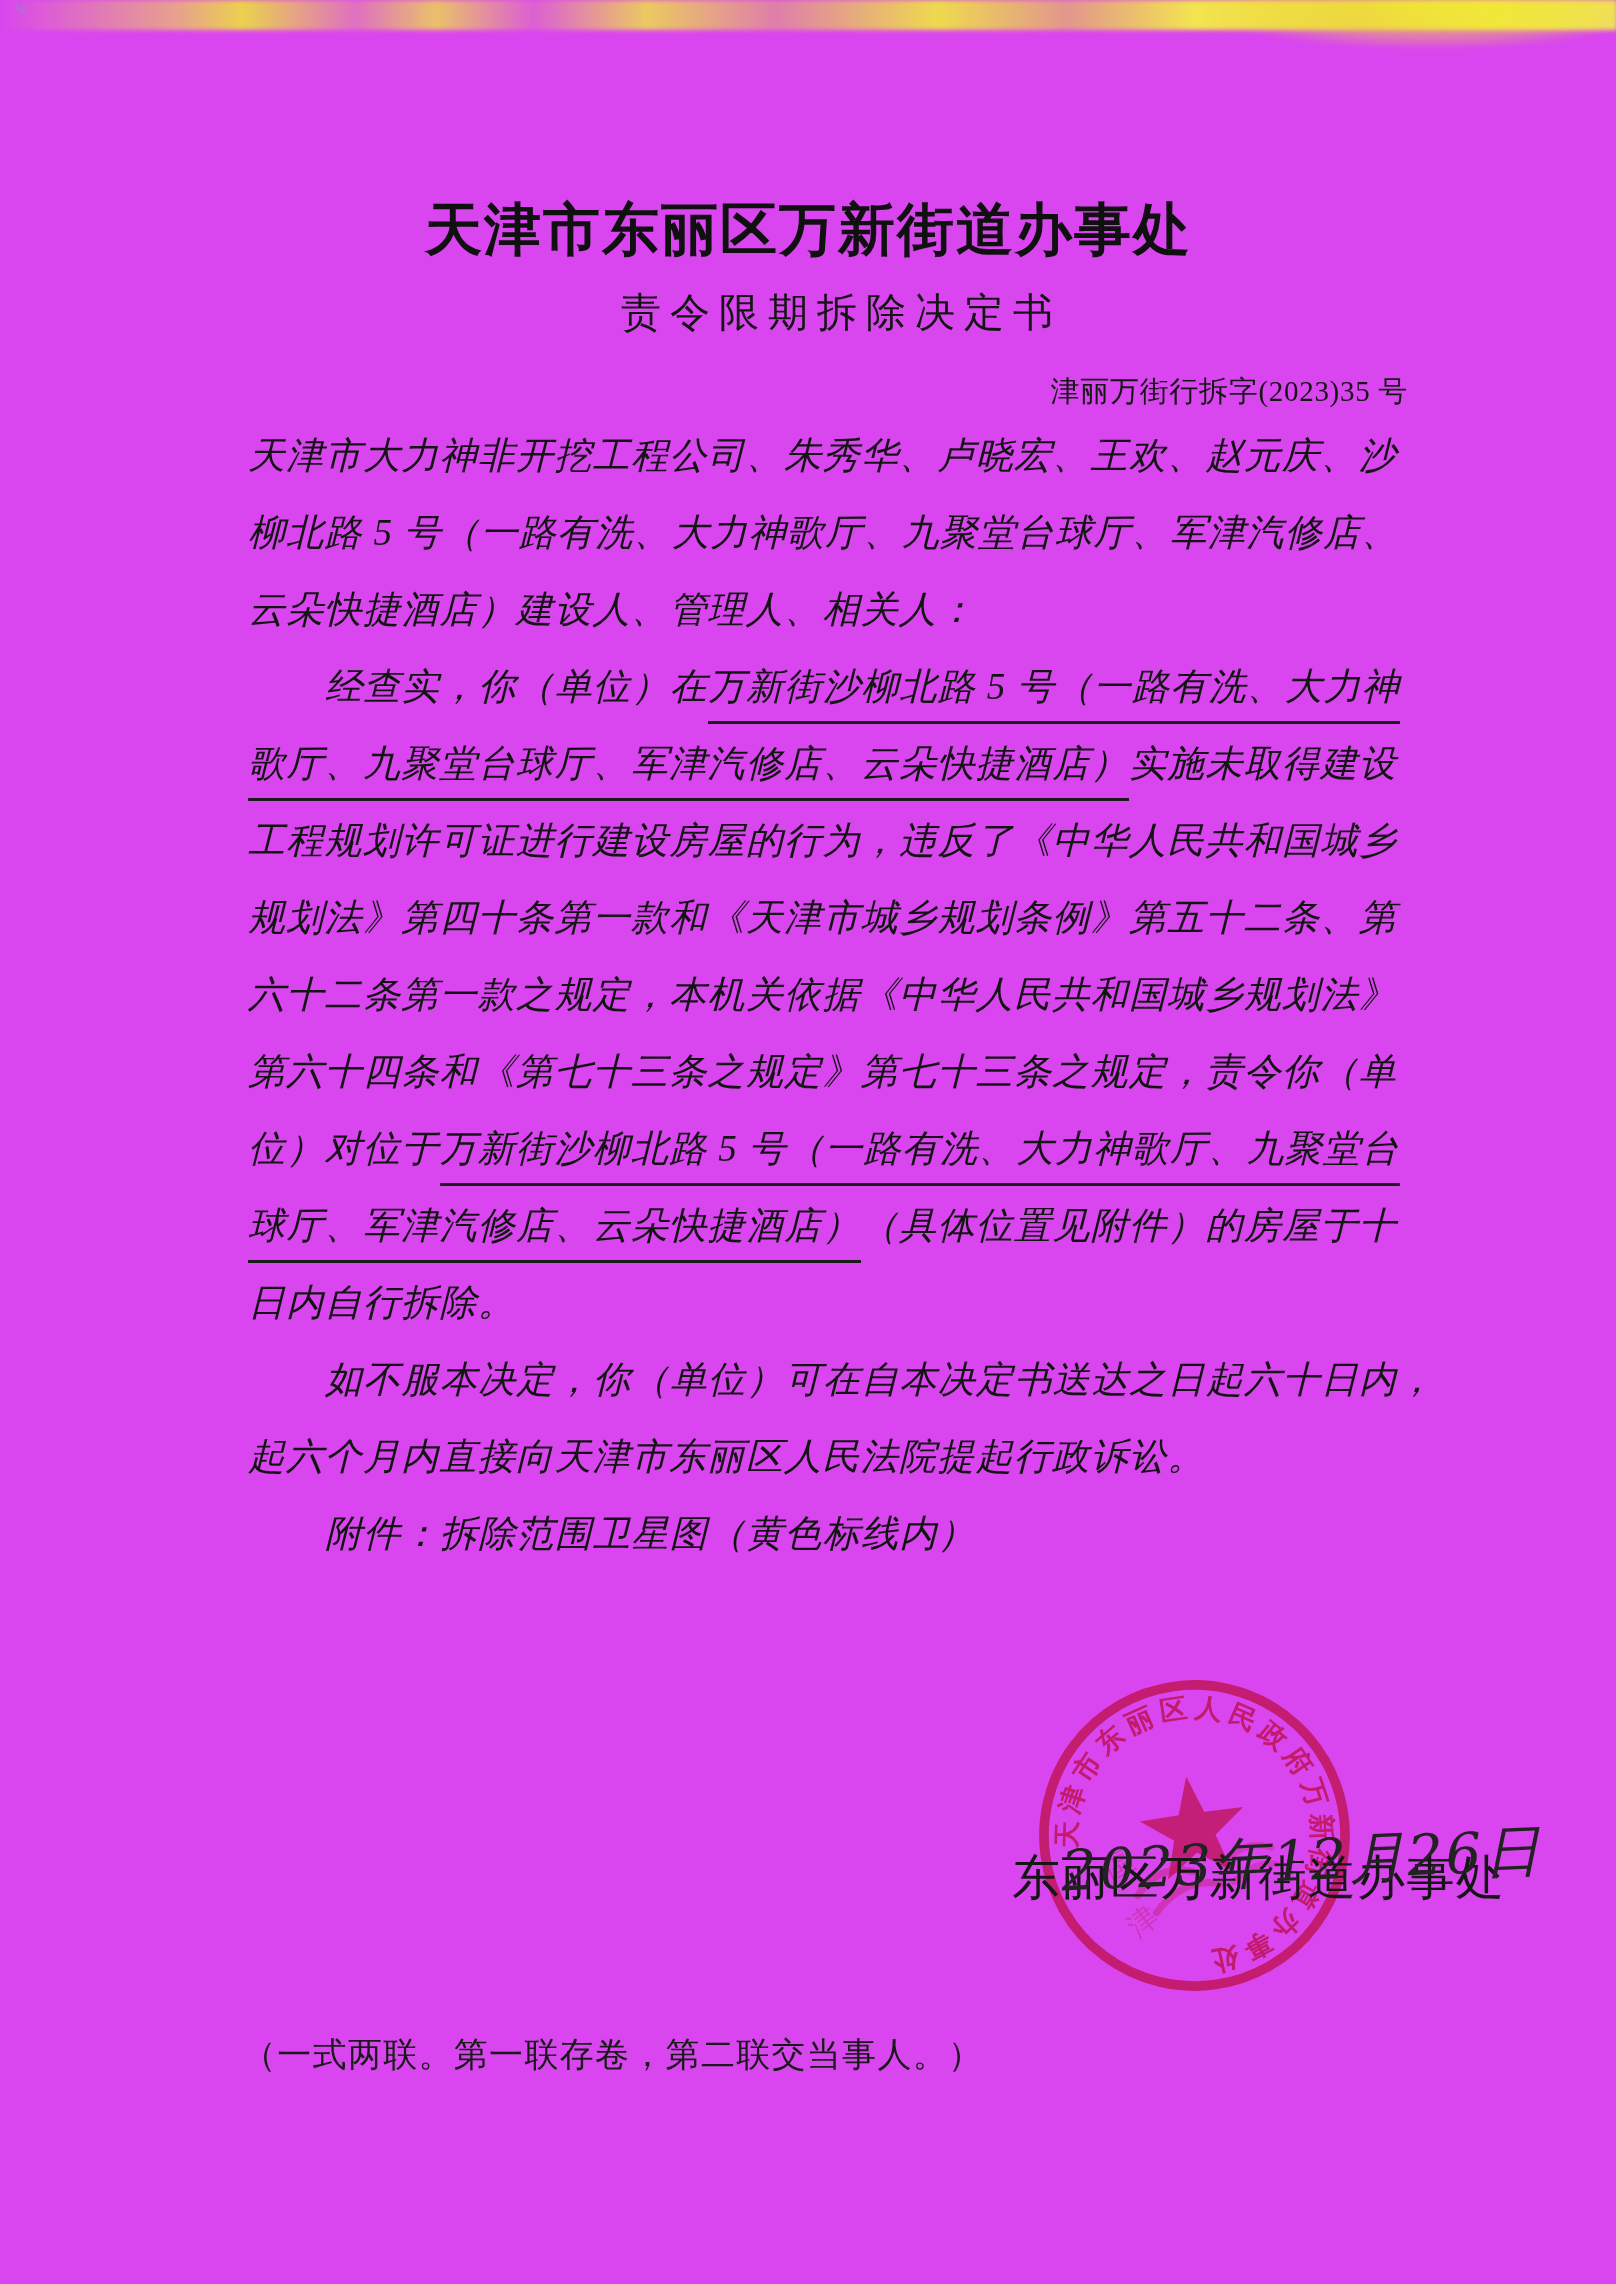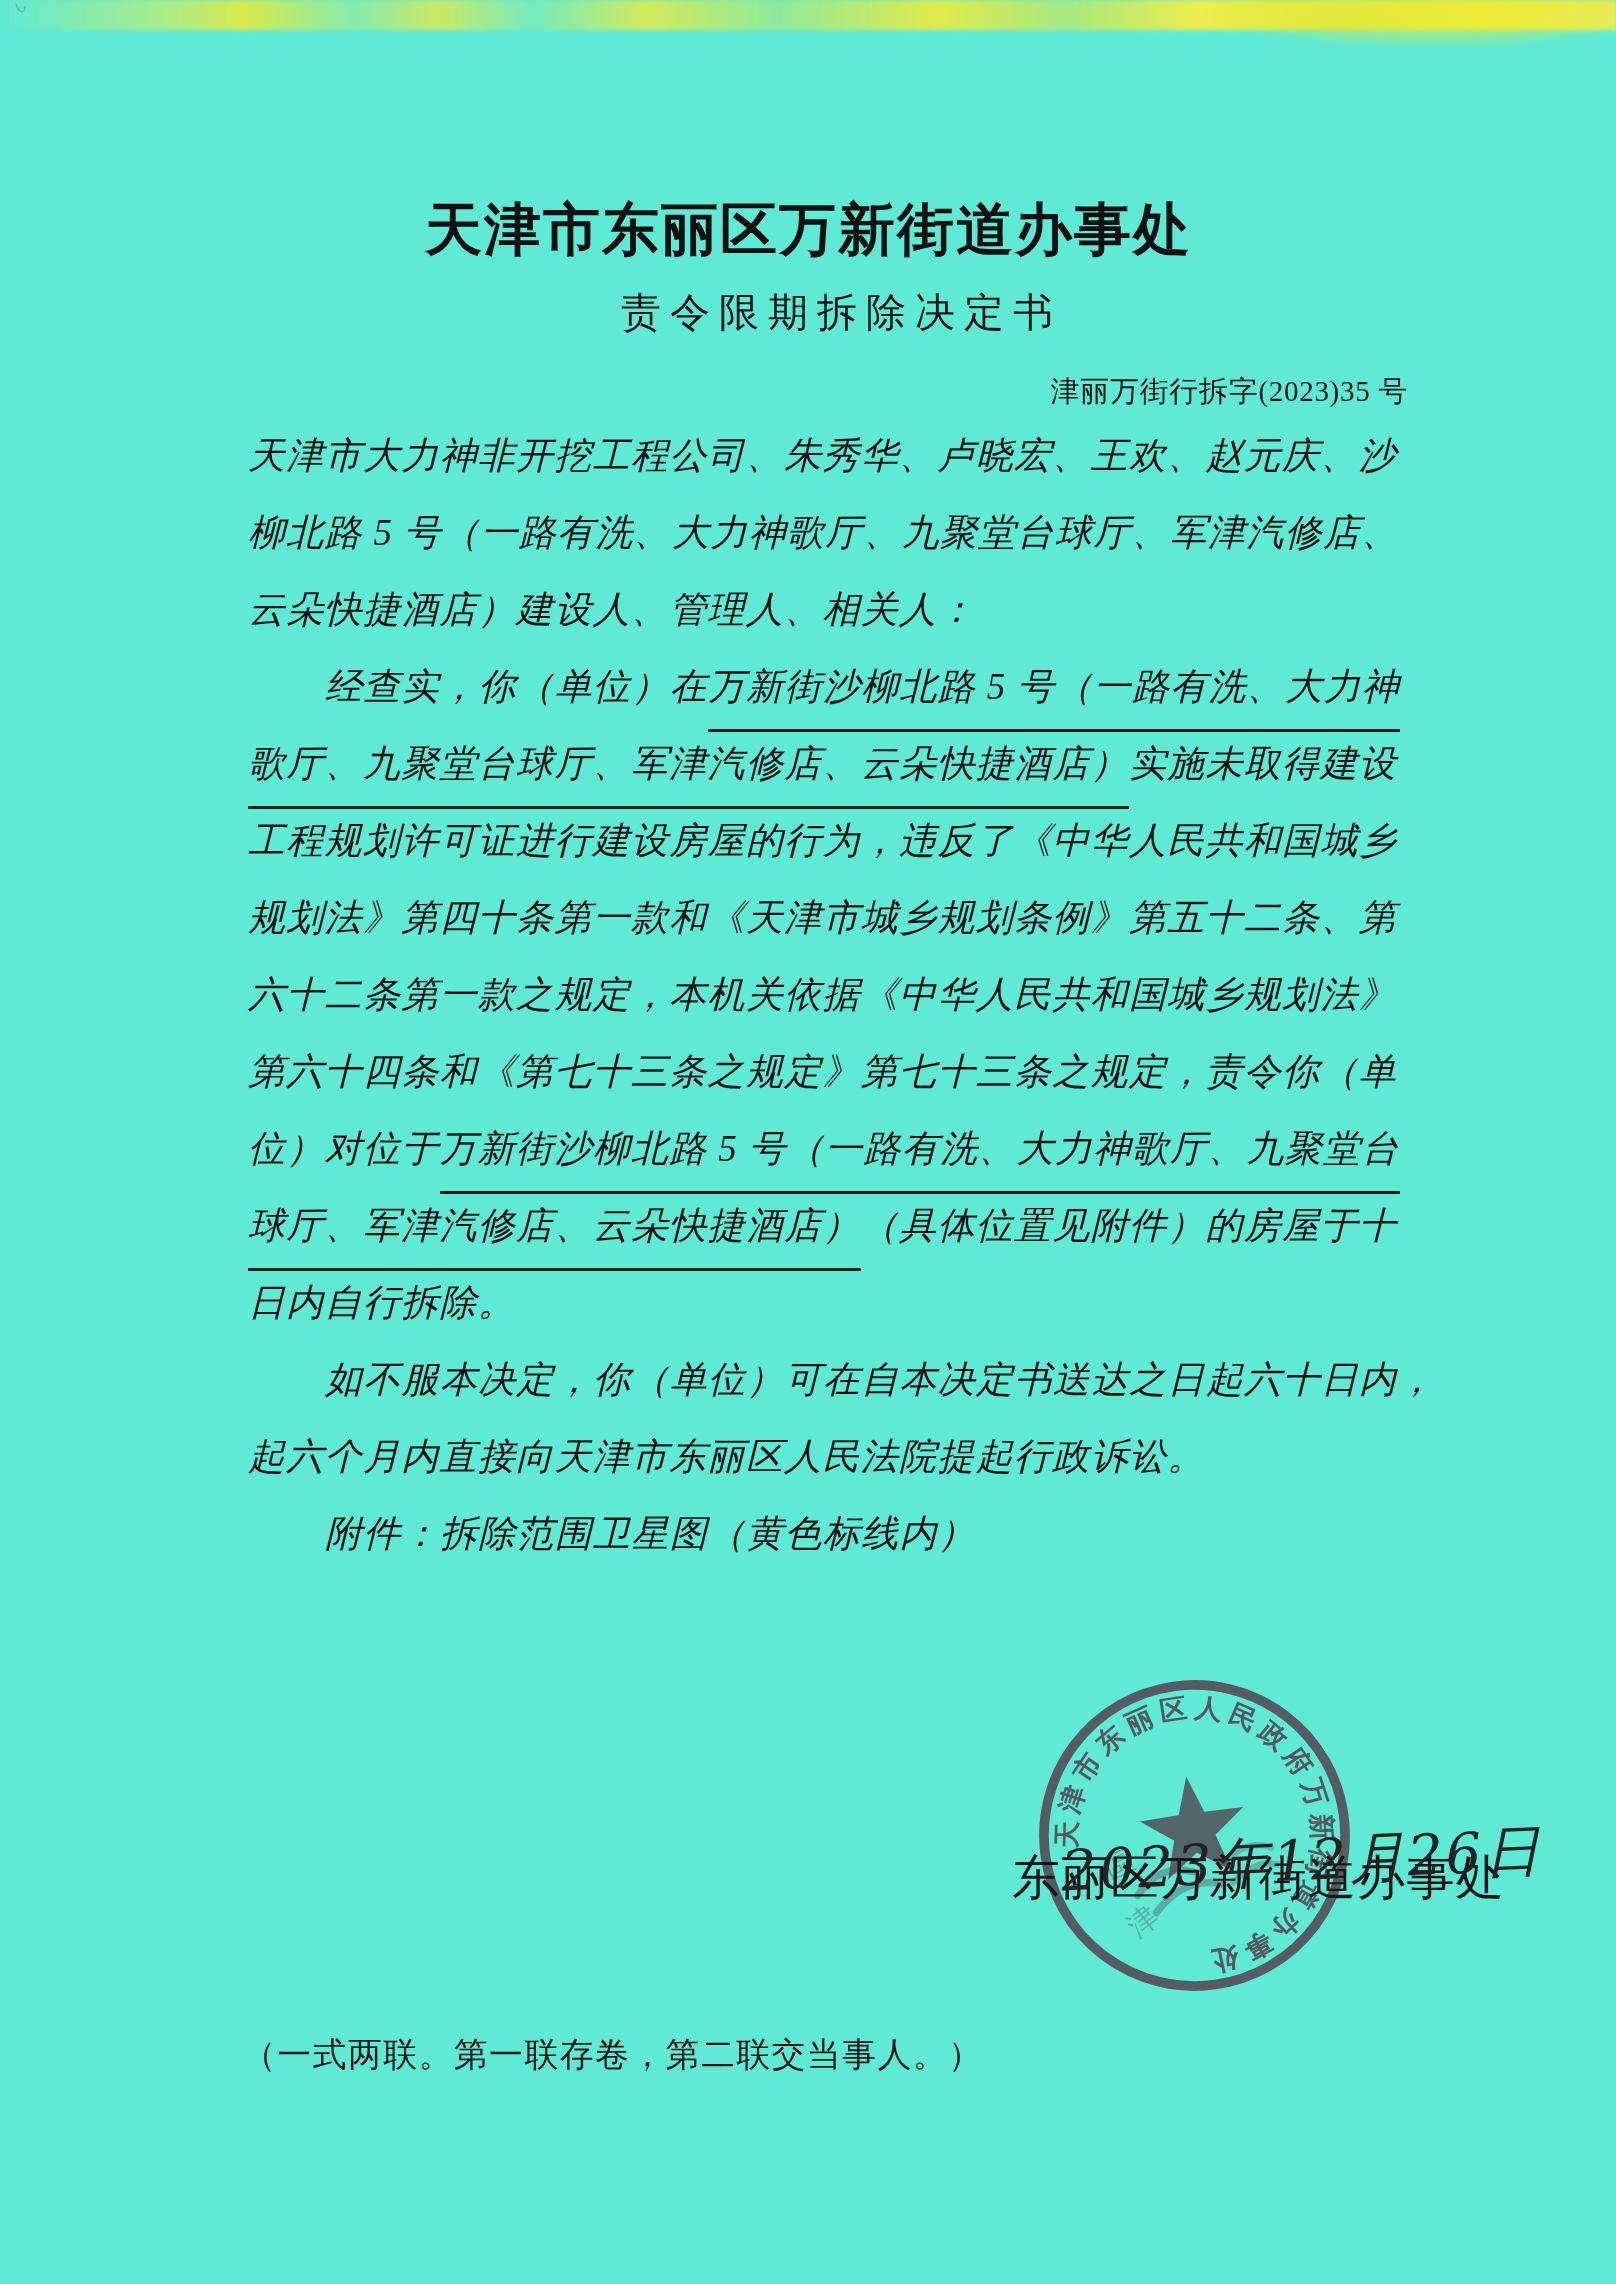--- a/index.html
+++ b/index.html
@@ -1,20 +1,20 @@
 <!DOCTYPE html>
 <html lang="zh" style="font-size:10.4px"><head>
 <meta charset="utf-8">
 <style>
   html,body{margin:0;padding:0;background:#888;}
   .page{
     position:relative;
     width:1617px;height:2284px;
     margin:0 auto;
-    background:#5eead4;
+    background:#d946ef;
     overflow:hidden;
     font-family:"Liberation Serif", serif;
     color:#1c1c1c;
   }
   
   .top-strip{
     position:absolute;left:0;top:0;width:1617px;height:30px;
     background:linear-gradient(90deg,
       rgba(243,238,59,0) 0%,
       rgba(243,238,59,.55) 11%,
@@ -62,21 +62,21 @@
     position:absolute;left:248px;top:417px;width:1125px;font-style:italic;
   }
   .line{
     height:77px;line-height:77px;
     font-size:37px;letter-spacing:1.3px;
     white-space:nowrap;color:#141414;
   }
   .line.indent{ padding-left:77px; }
   .u{
     border-bottom:3.9px solid #1b1b1b;
-    padding-bottom:22px;
+    padding-bottom:14px;
   }
   .sig-office{
     position:absolute;left:1012px;top:1853px;height:50px;line-height:50px;
     font-size:48px;letter-spacing:1.3px;color:#161616;z-index:3;
   }
   .sig-date{
     position:absolute;left:1061px;top:1825px;height:72px;line-height:72px;
     font-size:56px;letter-spacing:2.6px;color:#222;z-index:3;
     font-style:italic;
     font-family:"DejaVu Serif", cursive;

